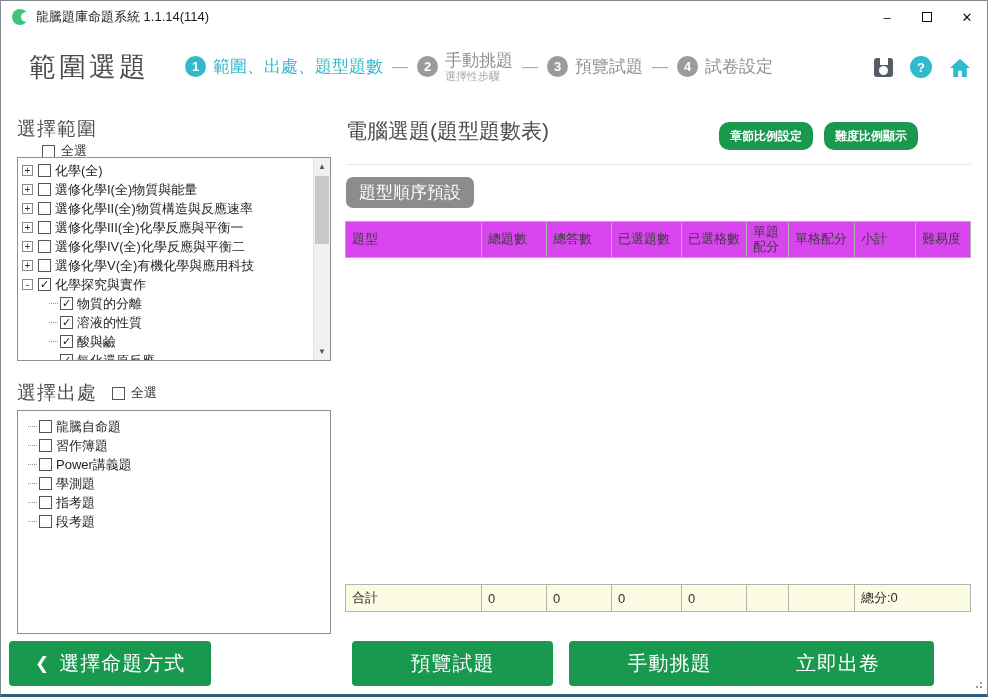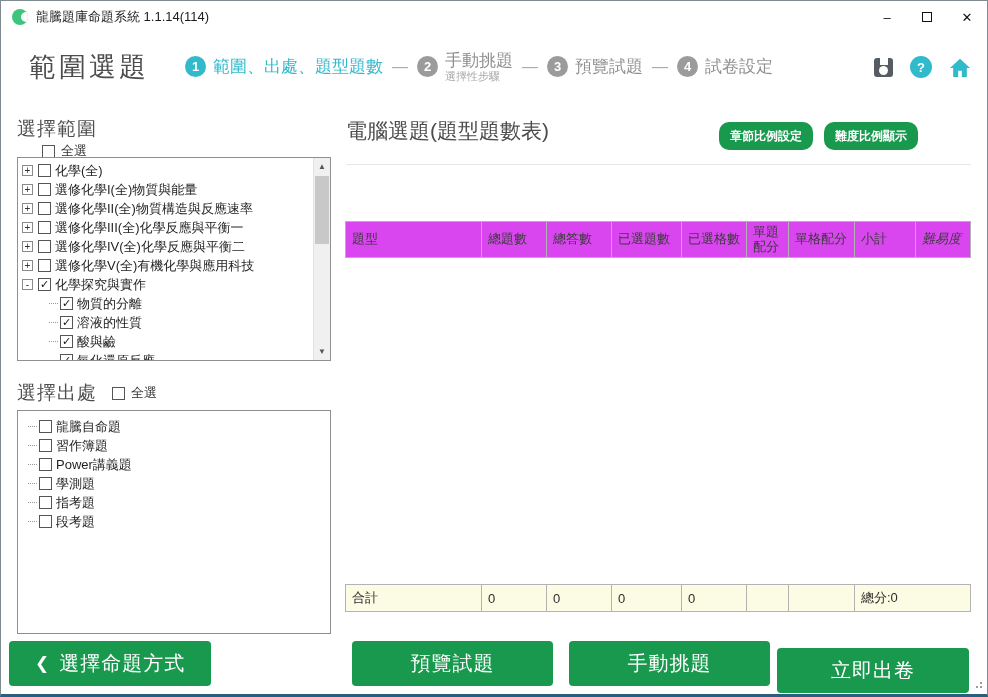--- a/index.html
+++ b/index.html
@@ -65,33 +65,33 @@
   .ratio-group{ position:absolute; top:121px; left:718px; display:flex; gap:11px; }
   .green-btn{ background:var(--green,#18994e); color:#fff; border:none; border-radius:10px; font-size:12px; padding:0 11px; height:28px; display:flex; align-items:center; justify-content:center; font-family:inherit; cursor:pointer;font-weight:bold; }
   .panel-divider{ position:absolute; left:345px; top:163px; width:625px; height:1px; background:#e6e6e6; }
   .order-btn{ position:absolute; left:345px; top:176px; background:#8c8c8c; color:#fff; border:none; border-radius:7px; font-size:17px; padding:0 13px; height:31px; display:flex; align-items:center; font-family:inherit; cursor:pointer; }
   .qtable-header{ position:absolute; left:344px; top:220px; width:626px; height:37px; display:flex; border:1px solid #b3b3b3; background:#d946ef; overflow:hidden; }
   .hcell{ flex:none; border-right:1px solid #b3b3b3; display:flex; align-items:center; padding:2px 6px; font-size:13px; color:#3c3c3c; line-height:1.15; }
   .hcell:nth-child(1){ width:136px; } .hcell:nth-child(2){ width:65px; }
   .hcell:nth-child(3){ width:65px; }  .hcell:nth-child(4){ width:70px; }
   .hcell:nth-child(5){ width:65px; }  .hcell:nth-child(6){ width:42px; }
   .hcell:nth-child(7){ width:66px; }  .hcell:nth-child(8){ width:61px; }
-  .hcell:nth-child(9){ width:56px; border-right:none;font-style:italic; }
+  .hcell:nth-child(9){ width:56px; border-right:none; }
   .qtable-footer{ position:absolute; left:344px; top:583px; width:626px; height:28px; display:flex; border:1px solid #b3b3b3; background:var(--footer-yellow,#fcfbe3); overflow:hidden; }
   .fcell{ flex:none; border-right:1px solid #b3b3b3; display:flex; align-items:center; padding:2px 6px; font-size:13px; color:#2e2e2e; }
   .fcell:nth-child(1){ width:136px; } .fcell:nth-child(2){ width:65px; }
   .fcell:nth-child(3){ width:65px; }  .fcell:nth-child(4){ width:70px; }
   .fcell:nth-child(5){ width:65px; }  .fcell:nth-child(6){ width:42px; }
   .fcell:nth-child(7){ width:66px; }  .fcell:nth-child(8){ width:117px; border-right:none; }
   
   .bottom-btn{ position:absolute; top:640px; height:45px; background:var(--green,#18994e); color:#fff; border:none; border-radius:4px; font-size:20px; font-weight:500; font-family:inherit; display:flex; align-items:center; justify-content:center; gap:9px; cursor:pointer; letter-spacing:1px; }
   .btn-back{ left:8px; width:202px; }
   .btn-preview{ left:351px; width:201px; }
   .btn-manual{ left:568px; width:201px; }
-  .btn-generate{ left:776px; width:192px;margin-top:7px; }
+  .btn-generate{ left:741px; width:192px; }
   .back-chevron{ font-size:17px; font-weight:bold; }
   .grip{ position:absolute; right:5px; bottom:6px; width:10px; height:10px; }
   .grip::before{ content:""; position:absolute; right:0; bottom:0; width:2px; height:2px; background:#a39a94; box-shadow:-4px 0 0 #a39a94, 0 -4px 0 #a39a94; }
 </style>
 </head>
 <body>
 
 <div class="window">
 
   <div class="titlebar">
@@ -294,20 +294,21 @@
       </div>
 
   </div>
 
   <div class="main-title">電腦選題(題型題數表)</div>
   <div class="ratio-group">
     <button class="green-btn">章節比例設定</button>
     <button class="green-btn">難度比例顯示</button>
   </div>
   <div class="panel-divider"></div>
+  <button class="order-btn">題型順序預設</button>
 
   <div class="qtable-header">
 
       <span class="hcell">題型</span>
 
       <span class="hcell">總題數</span>
 
       <span class="hcell">總答數</span>
 
       <span class="hcell">已選題數</span>

